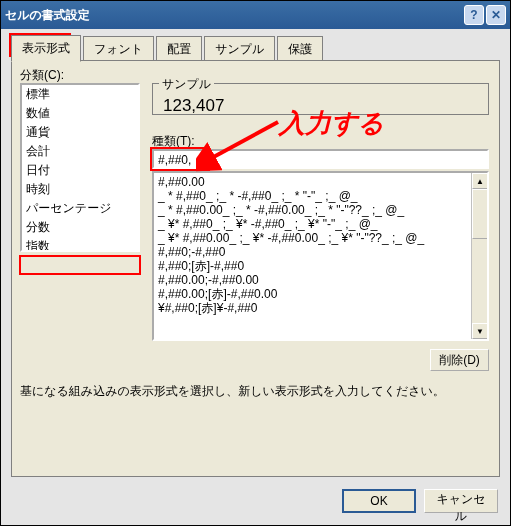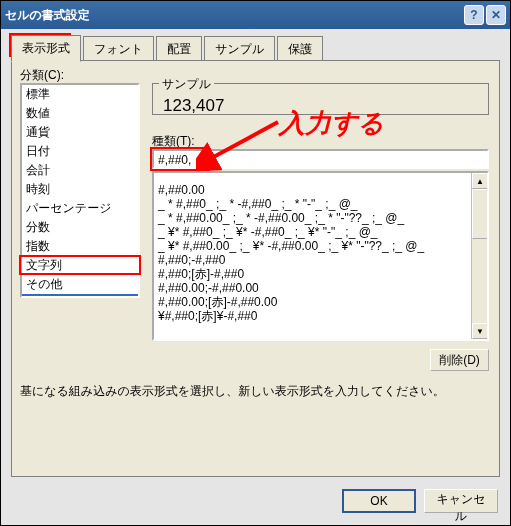--- a/index.html
+++ b/index.html
@@ -24,21 +24,21 @@
     position: relative; top: 1px;
   }
   .tab.active { background: #ece9d8; z-index: 2; border-bottom: 1px solid #ece9d8; }
   .tab-highlight { border: 2px solid #ff0000; padding: 2px; position: absolute; top: 4px; left: 8px; width: 62px; height: 24px; pointer-events: none; }
   .panel {
     position: absolute; top: 31px; left: 10px; right: 10px; bottom: 48px;
     border: 1px solid #808080; background: #ece9d8;
   }
   .lbl { font-size: 12px; position: absolute; }
   .category-list {
-    position: absolute; top: 22px; left: 8px; width: 120px; height: 215px;
+    position: absolute; top: 22px; left: 8px; width: 120px; height: 169px;
     background: #fff; border: 2px inset #fff; font-size: 12px; overflow: hidden;
   }
   .category-list .itm { padding: 1px 4px; white-space: nowrap; }
   .category-list .itm.sel { background: #316ac5; color: #fff; }
   .cat-highlight {
     position: absolute; border: 2px solid #ff0000; pointer-events: none;
   }
   .sample-box {
     position: absolute; top: 22px; left: 140px; right: 10px; height: 32px;
     border: 1px solid #808080;
@@ -50,21 +50,21 @@
   .sample-val { position: absolute; top: 12px; left: 10px; font-size: 17px; }
   .type-input {
     position: absolute; top: 88px; left: 140px; right: 10px; height: 20px;
     background: #fff; border: 2px inset #fff; font-size: 12px; padding: 2px 4px;
   }
   .type-highlight { position: absolute; border: 2px solid #ff0000; pointer-events: none; }
   .format-list {
     position: absolute; top: 110px; left: 140px; right: 10px; height: 170px;
     background: #fff; border: 2px inset #fff; font-size: 12px; overflow: hidden;
   }
-  .fl-inner { position: absolute; top: 0; left: 0; right: 16px; bottom: 0; padding: 10px 4px; white-space: nowrap; overflow: hidden; }
+  .fl-inner { position: absolute; top: 0; left: 0; right: 16px; bottom: 0; padding: 2px 4px; white-space: nowrap; overflow: hidden; }
   .fl-inner div { line-height: 14px; }
   .scrollbar {
     position: absolute; top: 0; right: 0; width: 16px; bottom: 0; background: #ece9d8;
     border-left: 1px solid #c0c0c0;
   }
   .scrollbar .sbtn {
     width: 16px; height: 16px; background: #ece9d8; border: 1px outset #fff;
     display: flex; align-items: center; justify-content: center; font-size: 8px;
   }
   .scrollbar .thumb { position: absolute; top: 16px; left: 0; width: 16px; height: 50px; background: #ece9d8; border: 1px outset #fff; }
@@ -111,22 +111,22 @@
     <div class="tab-highlight"></div>
 
     <div class="panel">
 
       <div class="lbl" style="top:6px;left:8px">分類(C):</div>
 
       <div class="category-list">
         <div class="itm"><span>標準</span></div>
         <div class="itm"><span>数値</span></div>
         <div class="itm"><span>通貨</span></div>
+        <div class="itm"><span>会計</span></div>
         <div class="itm"><span>日付</span></div>
-        <div class="itm"><span>会計</span></div>
         <div class="itm"><span>時刻</span></div>
         <div class="itm"><span>パーセンテージ</span></div>
         <div class="itm"><span>分数</span></div>
         <div class="itm"><span>指数</span></div>
         <div class="itm"><span>文字列</span></div>
         <div class="itm"><span>その他</span></div>
         <div class="itm sel"><span>ユーザー定義</span></div>
       </div>
       <div class="cat-highlight" style="top:194px;left:7px;width:122px;height:20px"></div>
 

